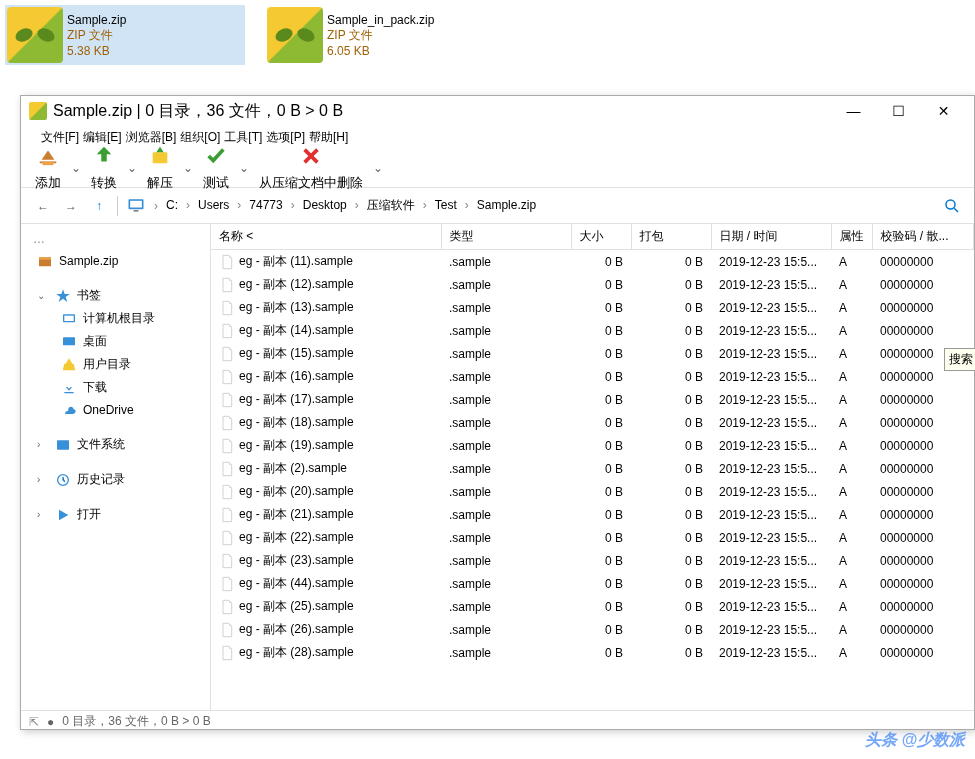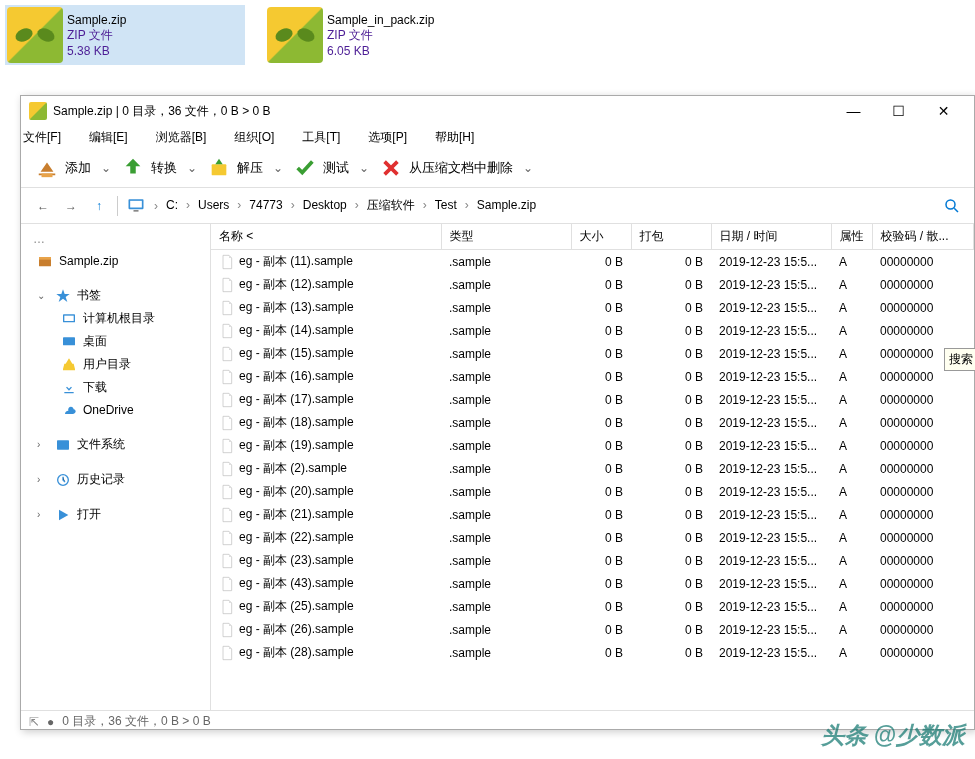--- a/index.html
+++ b/index.html
@@ -8,35 +8,35 @@
     
     .desktop-files { display: flex; padding: 5px; gap: 20px; }
     .desktop-file { display: flex; width: 240px; align-items: center; gap: 4px; padding: 2px; }
     .desktop-file.selected { background: #d0e4f5; }
     .peazip-icon { width: 56px; height: 56px; background: linear-gradient(135deg, #f5c931 0%, #f5c931 49%, #8db933 51%, #8db933 100%); border-radius: 4px; position: relative; }
     .peazip-icon::before, .peazip-icon::after { content: ""; position: absolute; background: #5a8a1d; border-radius: 50%; }
     .peazip-icon::before { width: 18px; height: 12px; left: 8px; top: 22px; transform: rotate(-25deg); }
     .peazip-icon::after { width: 18px; height: 12px; right: 8px; top: 22px; transform: rotate(25deg); }
     .file-info { display: flex; flex-direction: column; font-size: 12px; }
     .file-name { color: #000; }
-    .file-type, .file-size { color: #4c1d95; }
+    .file-type, .file-size { color: #a16207; }
     
     
     .window { position: absolute; left: 20px; top: 95px; width: 955px; height: 635px; background: #fff; border: 1px solid #aaa; box-shadow: 2px 2px 8px rgba(0,0,0,0.2); }
     .titlebar { height: 30px; display: flex; align-items: center; padding: 0 8px; }
     .titlebar-icon { width: 18px; height: 18px; background: linear-gradient(135deg, #f5c931 0%, #f5c931 49%, #8db933 51%, #8db933 100%); border-radius: 2px; margin-right: 6px; }
-    .titlebar-text { flex: 1; font-size: 12px; }
+    .titlebar-text { flex: 1; font-size: 16px; }
     .win-controls { display: flex; }
     .win-btn { width: 45px; height: 28px; display: flex; align-items: center; justify-content: center; font-size: 14px; }
     
-    .menubar { height: 22px; display: flex; align-items: center; padding: 0 2px; gap: 28px; font-size: 12px; }
+    .menubar { height: 22px; display: flex; align-items: center; padding: 0 20px; gap: 4px; font-size: 12px; }
     .menu-item { cursor: default; }
     
     .toolbar { height: 40px; display: flex; align-items: center; padding: 0 6px; border-bottom: 1px solid #e0e0e0; }
-    .tool-btn { display: flex; align-items: center; padding: 4px 8px; gap: 6px; font-size: 13px; }
+    .tool-btn { display: flex; align-items: center; padding: 4px 8px; gap: 6px; font-size: 13px; flex-direction: column; }
     .tool-icon { width: 24px; height: 24px; display: flex; align-items: center; justify-content: center; }
     .tool-dropdown { width: 14px; text-align: center; color: #666; }
     
     .addressbar { height: 36px; display: flex; align-items: center; padding: 0 8px; border-bottom: 1px solid #e0e0e0; }
     .nav-btn { width: 28px; height: 28px; display: flex; align-items: center; justify-content: center; color: #555; }
     .nav-sep { width: 1px; height: 20px; background: #ccc; margin: 0 4px; }
     .address-icon { width: 22px; height: 22px; margin: 0 4px; }
     .crumb { padding: 4px 6px; font-size: 12px; }
     .crumb-sep { color: #888; padding: 0 2px; }
     .search-icon { width: 28px; height: 28px; display: flex; align-items: center; justify-content: center; color: #0078d4; margin-left: auto; }
@@ -54,21 +54,21 @@
     .file-table th { text-align: left; padding: 4px 8px; font-weight: normal; border-right: 1px solid #e0e0e0; border-bottom: 1px solid #e0e0e0; white-space: nowrap; }
     .file-table td { padding: 3px 8px; white-space: nowrap; }
     .name-cell { display: flex; align-items: center; gap: 4px; }
     .file-ico { width: 16px; height: 16px; }
     .col-size, .col-pack { text-align: right; }
     .th-size, .th-pack { text-align: right; margin-left: 43px; }
     
     .statusbar { height: 22px; border-top: 1px solid #e0e0e0; display: flex; align-items: center; padding: 0 8px; gap: 8px; font-size: 12px; color: #666; }
     .pin-icon { color: #888; }
     
-    .watermark { position: absolute; right: 10px; bottom: 8px; font-size: 23px; font-style: italic; color: #0f766e; opacity: 0.7; font-weight: bold; }
+    .watermark { position: absolute; right: 10px; bottom: 8px; font-size: 16px; font-style: italic; color: #3b82f6; opacity: 0.7; font-weight: bold; }
     .search-tooltip { position: absolute; right: -4px; top: 252px; background: #fffff0; border: 1px solid #999; padding: 2px 4px; font-size: 12px; }
   </style>
 </head>
 <body>
 
 <div class="desktop-files" id="desktop-files-container">
     <div class="desktop-file selected">
       <div class="peazip-icon"></div>
     <div class="file-info">
       <div class="file-name">Sample.zip</div>
@@ -527,21 +527,21 @@
     <td>A</td>
     <td>00000000</td>
             </tr>
             <tr>
     <td>
                 <span class="name-cell">
                   <svg class="file-ico" viewBox="0 0 24 24">
                     <path fill="#fff" stroke="#bbb" d="M6 2h9l4 4v16H6z"></path>
                     <path fill="#ddd" d="M15 2v4h4z"></path>
                   </svg>
-                  <span>eg - 副本 (43).sample</span>
+                  <span>eg - 副本 (44).sample</span>
                 </span>
               </td>
     <td>.sample</td>
     <td class="col-size">0 B</td>
     <td class="col-pack">0 B</td>
     <td>2019-12-23 15:5...</td>
     <td>A</td>
     <td>00000000</td>
             </tr>
             <tr>

